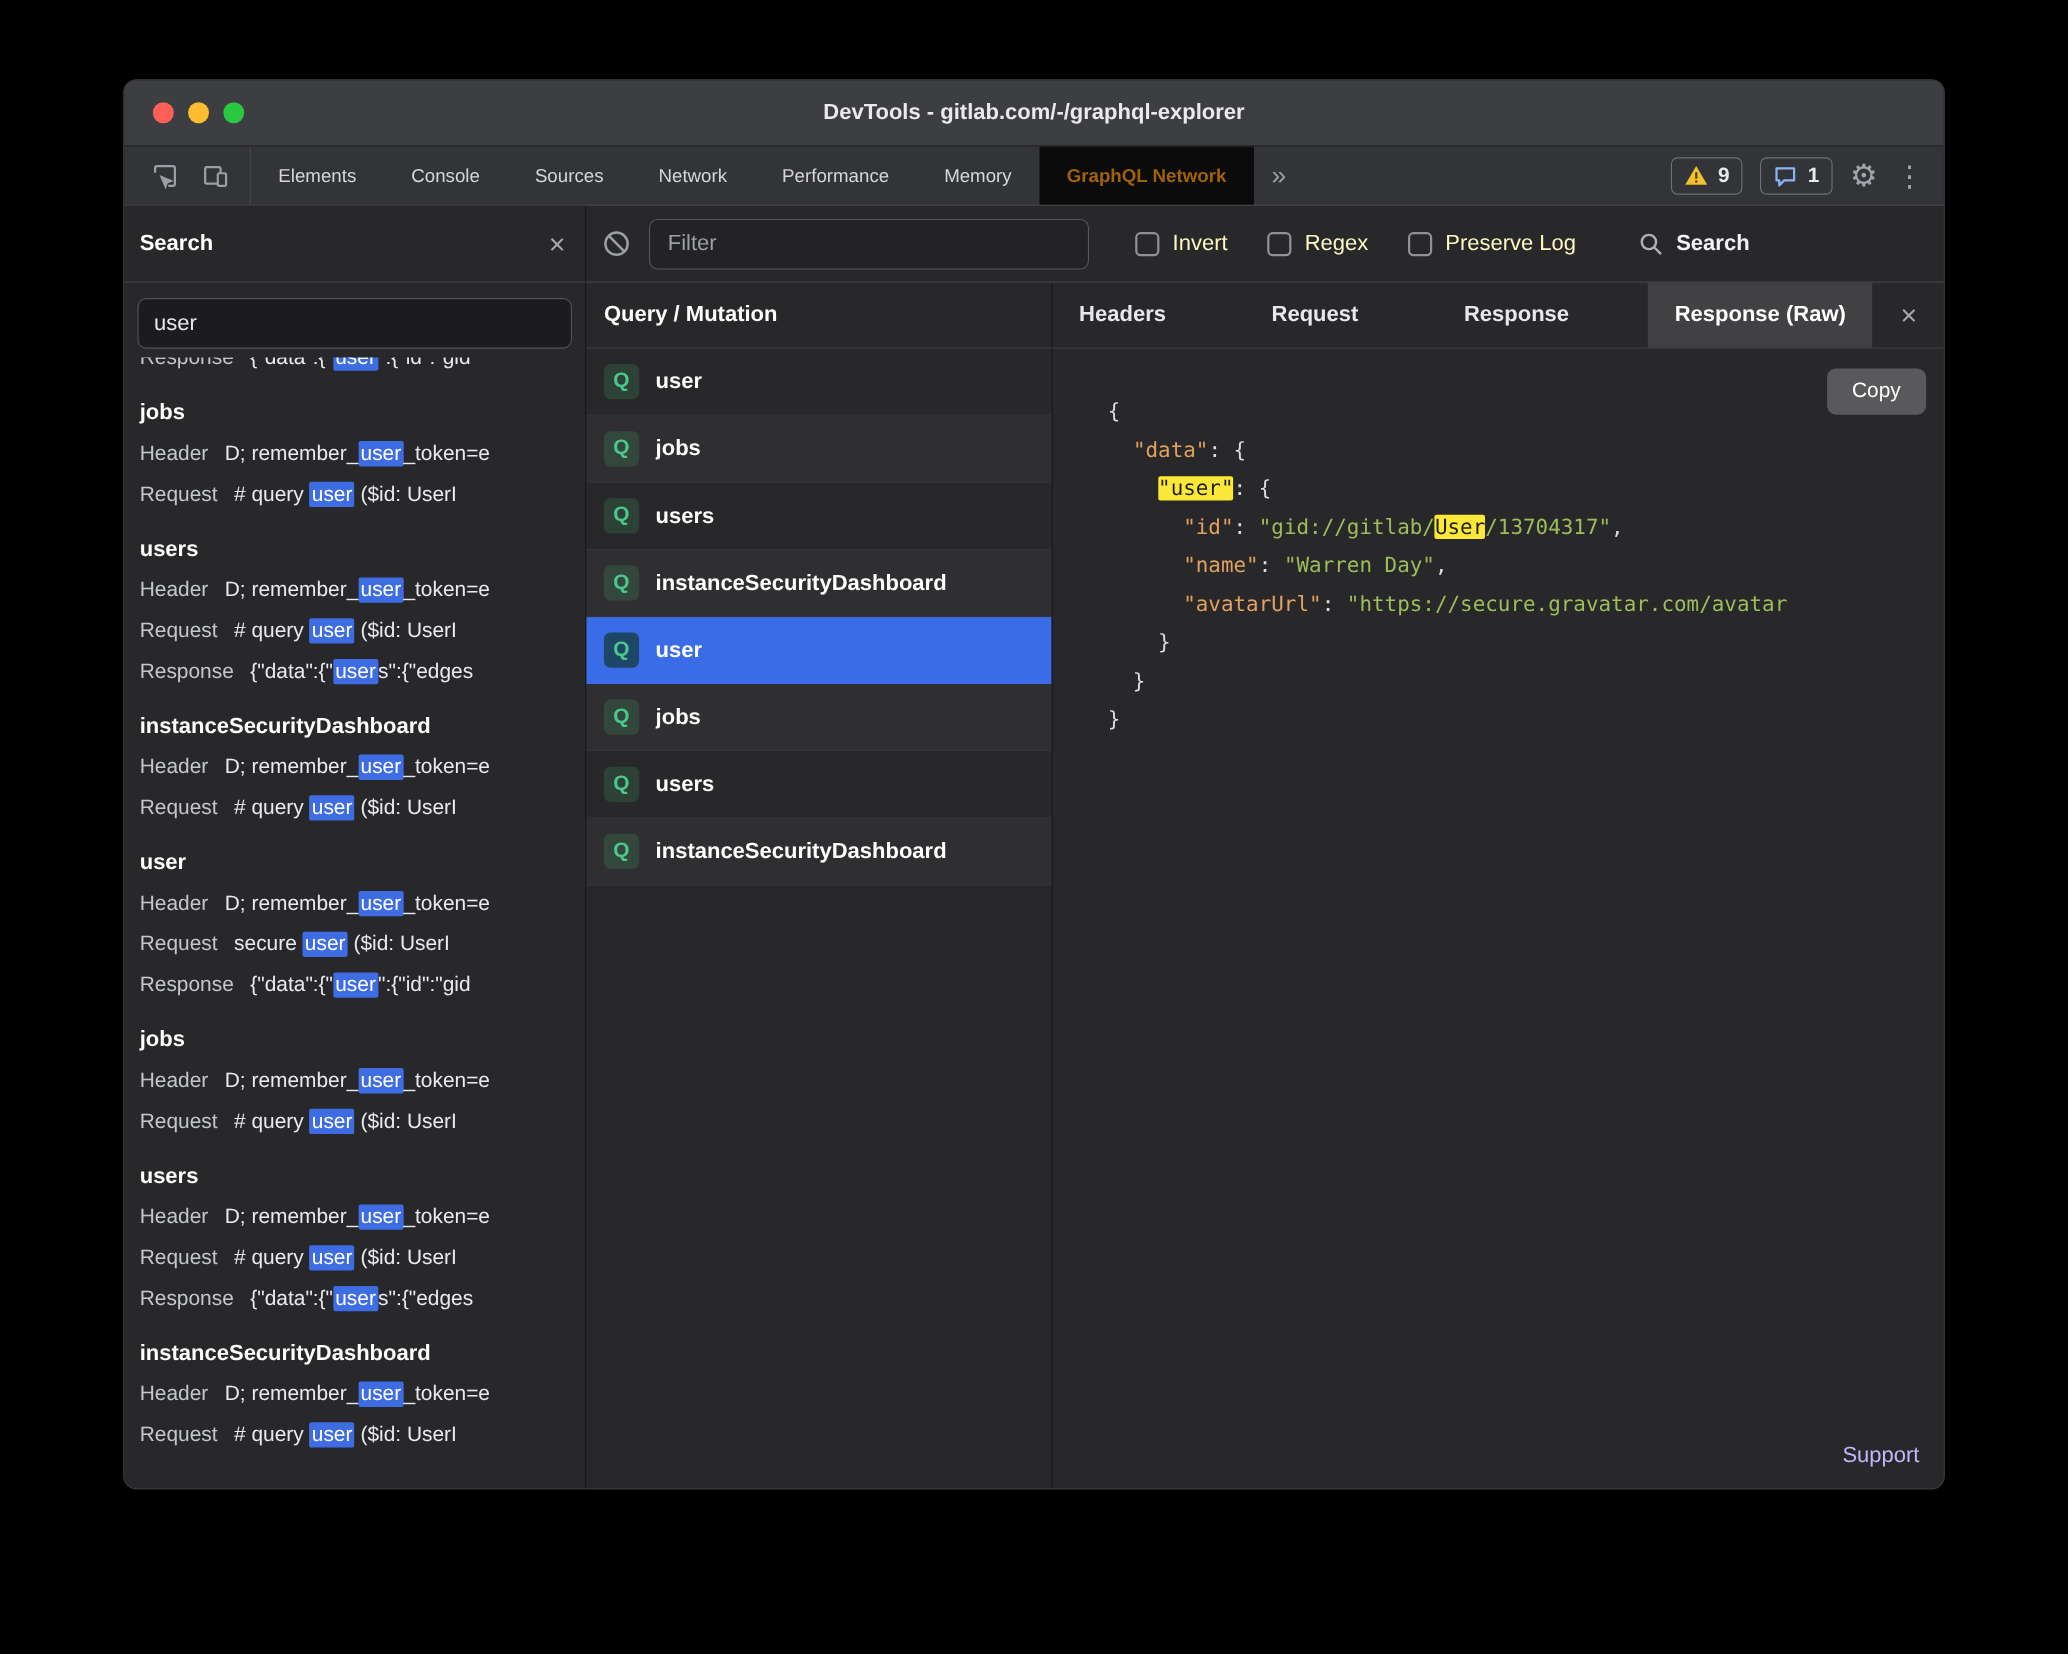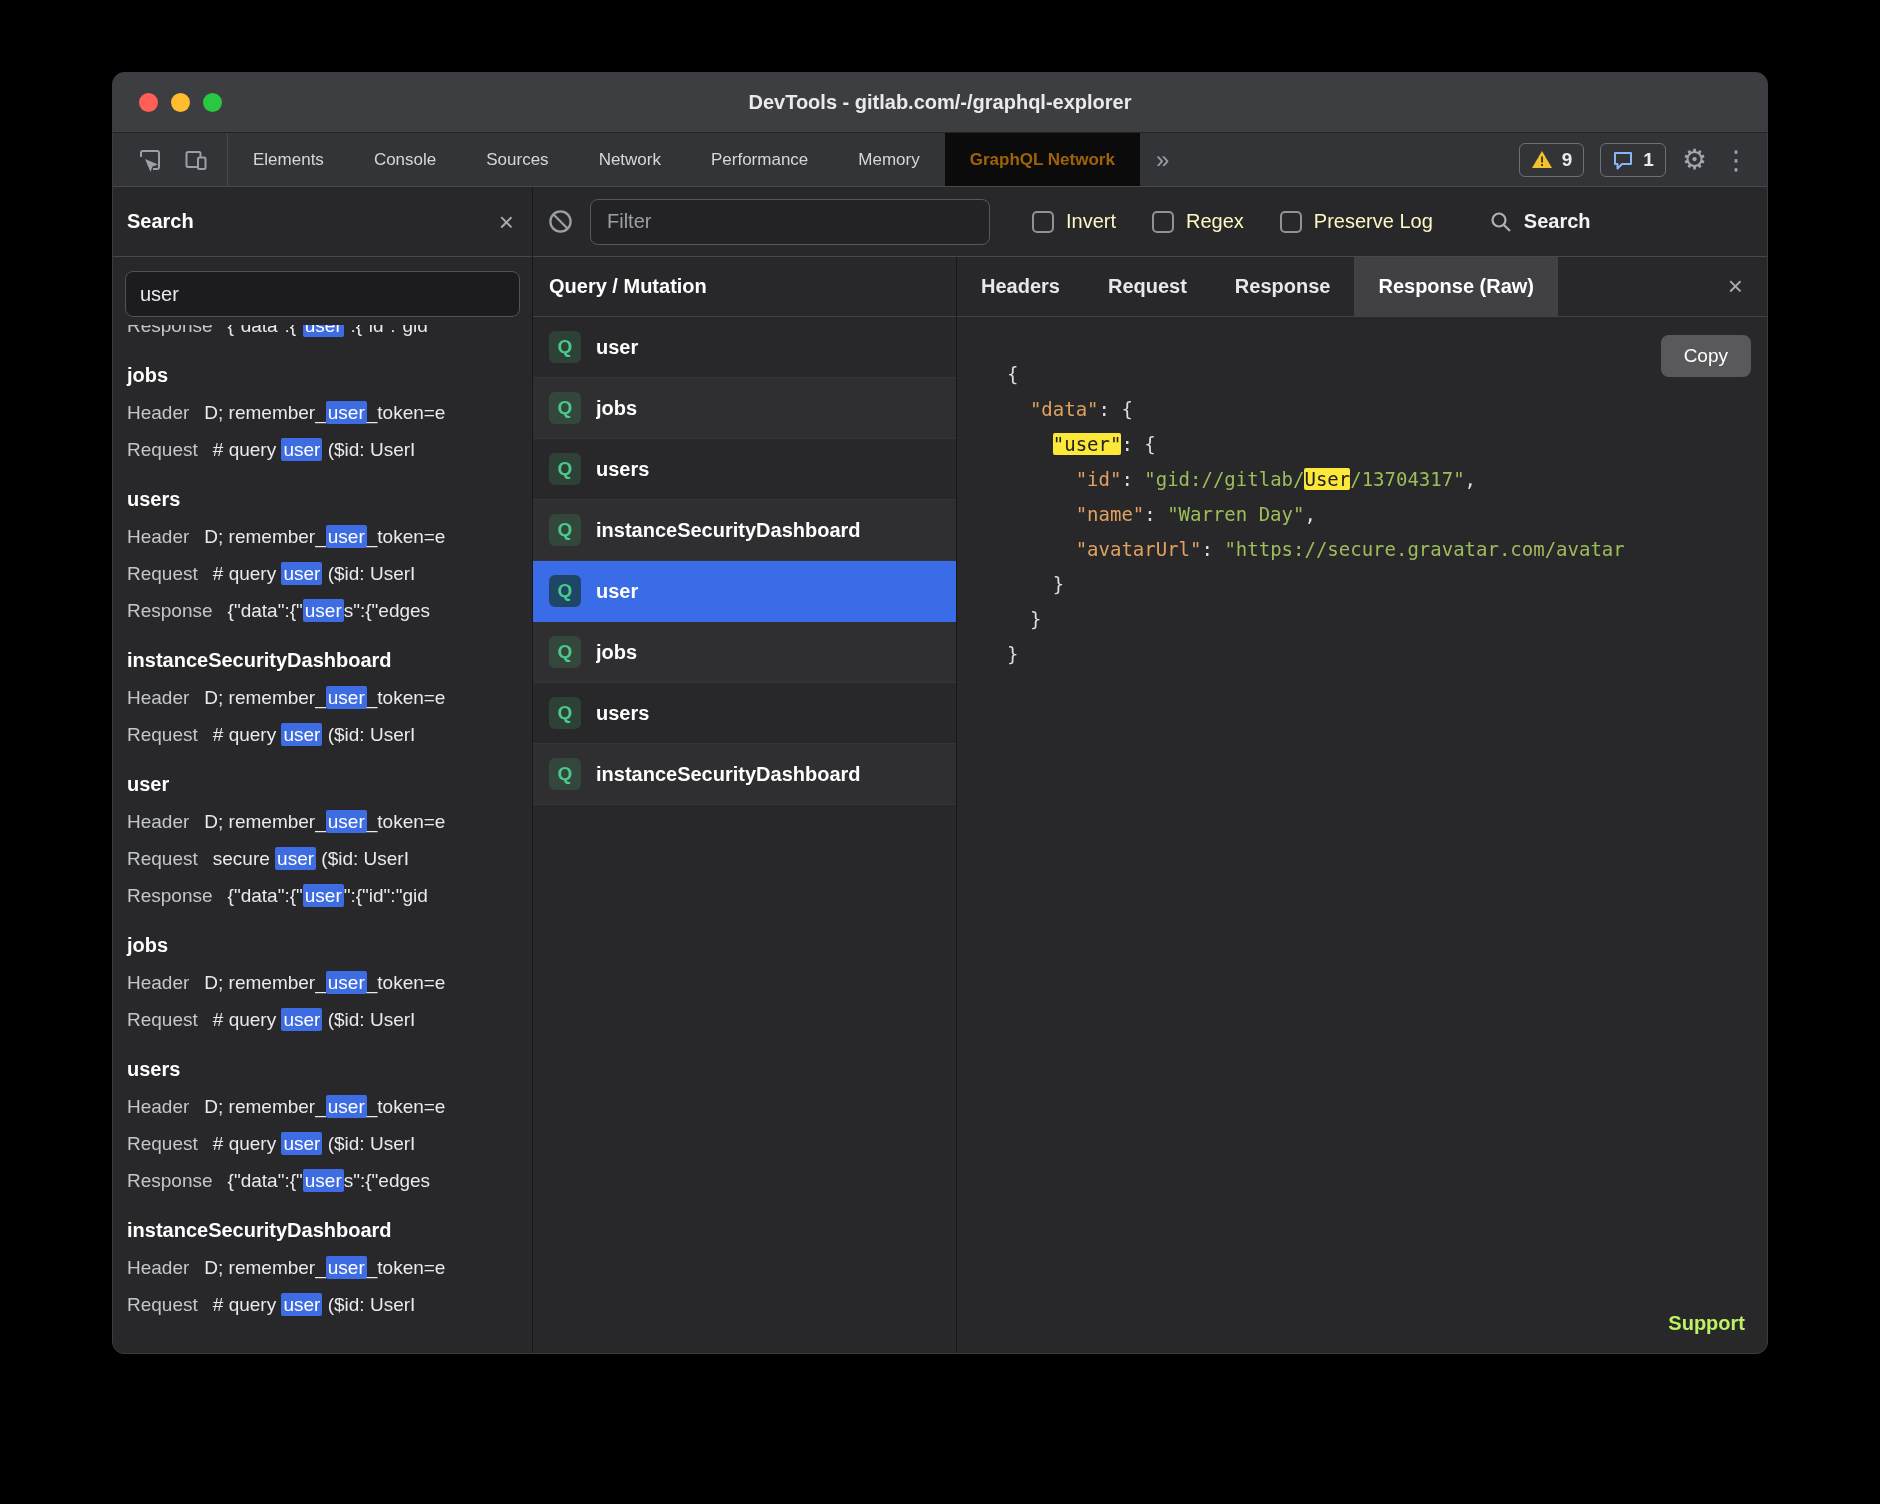--- a/index.html
+++ b/index.html
@@ -75,34 +75,34 @@
   .query-item:nth-child(odd) { background:#28282a; }
   .query-item:nth-child(even) { background:#2f2f32; }
   .query-item.selected { background:#3b6ce8; border-bottom-color:#3b6ce8; }
   .q-badge { width:32px; height:32px; border-radius:6px; background:rgba(72,197,125,.16); color:#4bc98a;
     font-weight:700; font-size:19px; display:flex; align-items:center; justify-content:center; flex:0 0 auto; }
   .query-item.selected .q-badge { background:rgba(16,50,34,.65); }
   .q-label { white-space:nowrap; overflow:hidden; }
 
   .response-panel { flex:1; display:flex; flex-direction:column; min-width:0; }
   .resp-tabs { height:60px; flex:0 0 auto; display:flex; align-items:stretch; border-bottom:1px solid #414145; }
-  .resp-tab-strip { display:flex; align-items:stretch; }
+  .resp-tab-strip { display:flex; align-items:stretch;gap:48px; }
   .resp-tab { display:flex; align-items:center; padding:0 24px; color:#e6e8ea; font-size:20px; font-weight:600; white-space:nowrap; }
   .resp-tab.active { background:#414144; color:#fff; }
   .resp-close { margin-left:auto; display:flex; align-items:center; padding:0 24px; color:#a7abb0; font-size:26px; }
   .resp-content { flex:1; position:relative; padding:40px 18px 0 50px; overflow:hidden; }
   .copy-btn { position:absolute; top:18px; right:16px; background:#59595c; color:#fff; border-radius:8px;
     padding:10px 23px; font-size:19px; border:none; font-family:inherit; }
   .json { font-family:"DejaVu Sans Mono",monospace; font-size:19px; line-height:35px; white-space:pre; }
   .json-line { white-space:pre; overflow:hidden; }
   .tok-key { color:#e0a25e; }
   .tok-str { color:#9dbd5b; }
   .tok-punc { color:#dcdde0; }
   .tok-hl { background:#fbe838; color:#1f1f1f; border-radius:2px; }
-  .support { position:absolute; bottom:18px; right:22px; color:#bef264; font-weight:700; font-size:20px; }
+  .support { position:absolute; bottom:18px; right:22px; color:#c4b5fd; font-weight:400; font-size:20px; }
 
   svg { display:block; }
 </style>
 </head>
 <body>
 
 <div class="window">
 
   <div class="titlebar">
     <div class="traffic">

